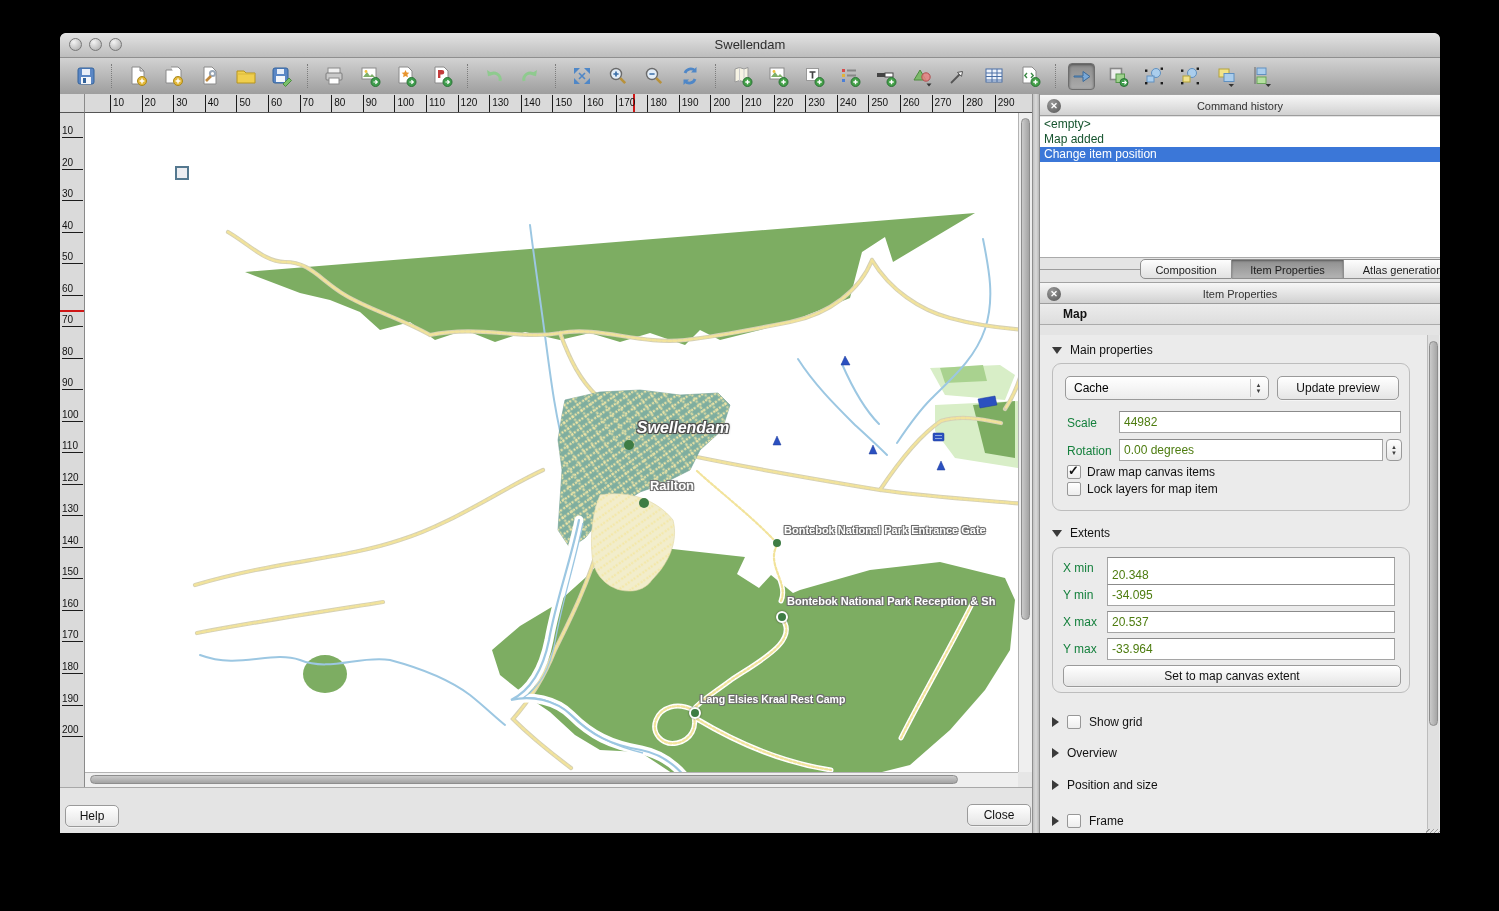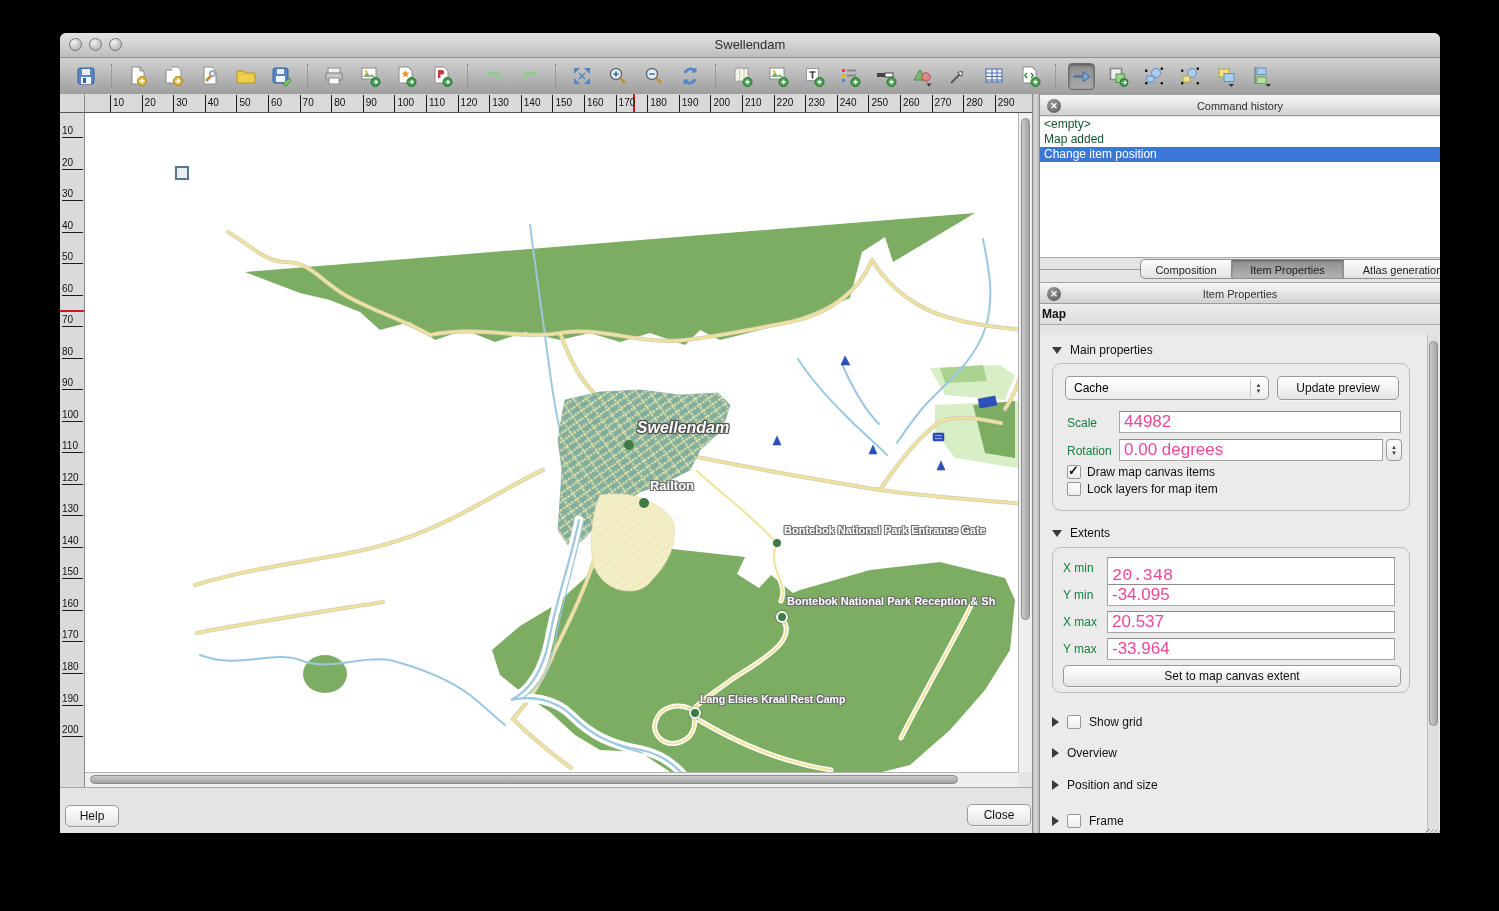--- a/index.html
+++ b/index.html
@@ -34,42 +34,42 @@
   .mdot{position:absolute;border-radius:50%;background:#3e7c44;}
   .mdot.ring{border:2px solid #fff;box-shadow:0 0 2px rgba(0,0,0,.55);}
   .vsb{position:absolute;left:933px;top:0;width:14px;height:659px;background:#efefef;border-left:1px solid #b3b3b3;box-sizing:border-box;}
   .vsb .thumb{position:absolute;left:2px;top:5px;width:9px;height:502px;border-radius:5px;background:linear-gradient(90deg,#cacaca,#a3a3a3);border:1px solid #8d8d8d;box-sizing:border-box;}
   .hsb{position:absolute;left:0;top:659px;width:933px;height:15px;background:#efefef;border-top:1px solid #b3b3b3;box-sizing:border-box;}
   .hsb .thumb{position:absolute;left:5px;top:2px;width:868px;height:9px;border-radius:5px;background:linear-gradient(#cacaca,#a3a3a3);border:1px solid #8d8d8d;box-sizing:border-box;}
   .sbcorner{position:absolute;left:933px;top:659px;width:14px;height:15px;background:#e6e6e6;}
   .bottomstrip{position:absolute;left:0;top:693px;width:972px;height:46px;background:#e4e4e4;border-top:1px solid #a8a8a8;box-sizing:border-box;}
   
   .macbtn{position:absolute;background:linear-gradient(#ffffff,#e5e5e5);border:1px solid #9a9a9a;border-radius:5px;font-size:12px;color:#111;text-align:center;font-family:"Liberation Sans",sans-serif;box-shadow:0 1px 0 rgba(255,255,255,.5);padding:0;}
-  .tinput{position:absolute;border:1px solid #a5a5a5;border-top-color:#8b8b8b;background:#fff;font-size:17px;color:#ec4899;padding:0 4px;box-sizing:border-box;font-family:"Liberation Sans",sans-serif;}
+  .tinput{position:absolute;border:1px solid #a5a5a5;border-top-color:#8b8b8b;background:#fff;font-size:12px;color:#4d7c0f;padding:0 4px;box-sizing:border-box;font-family:"Liberation Sans",sans-serif;}
   .cb{display:inline-block;width:12px;height:12px;border:1px solid #979797;border-radius:2px;background:linear-gradient(#fff,#ededed);position:relative;flex:0 0 auto;}
   .cb.checked::after{content:"\2713";position:absolute;left:0;top:-3px;font-size:13px;font-weight:bold;color:#141414;}
   .tri{width:0;height:0;display:inline-block;flex:0 0 auto;}
   .tri.down{border-left:5px solid transparent;border-right:5px solid transparent;border-top:7px solid #3a3a3a;}
   .tri.right{border-top:5px solid transparent;border-bottom:5px solid transparent;border-left:7px solid #3a3a3a;}
   
   .splitter{position:absolute;left:972px;top:0;width:8px;height:739px;background:linear-gradient(90deg,#c0c0c0,#dadada,#b8b8b8);border-left:1px solid #8f8f8f;border-right:1px solid #8f8f8f;box-sizing:border-box;}
   .dock{position:absolute;left:980px;top:0;width:400px;height:739px;background:#e4e4e4;}
   .ptitle{position:absolute;left:0;width:400px;height:22px;background:linear-gradient(#f7f7f7,#d1d1d1);border-top:1px solid #a2a2a2;border-bottom:1px solid #9d9d9d;font-size:11px;text-align:center;line-height:22px;color:#333;box-sizing:border-box;}
   .closedot{position:absolute;left:7px;top:4px;width:14px;height:14px;border-radius:50%;background:radial-gradient(circle at 35% 30%,#999,#555);color:#fff;font-size:9px;line-height:14px;text-align:center;font-weight:bold;}
   .chlist{position:absolute;left:0;top:23px;width:400px;height:141px;background:#fff;border-bottom:1px solid #aaa;box-sizing:border-box;overflow:hidden;}
   .hitem{height:15px;line-height:15px;font-size:12px;padding-left:4px;color:#14532d;}
   .hitem.sel{background:#3b77d8;color:#fff;}
   .tabbar{position:absolute;left:0;top:164px;width:400px;height:23px;}
   .tabline{position:absolute;top:11px;left:0;right:0;border-top:1px solid #9c9c9c;}
   .tabs{position:absolute;left:100px;top:1px;display:flex;}
   .tab{height:20px;line-height:20px;font-size:11px;text-align:center;background:linear-gradient(#fdfdfd,#e1e1e1);border:1px solid #8e8e8e;border-left:none;color:#1c1c1c;box-sizing:border-box;}
   .tab.first{border-left:1px solid #8e8e8e;border-radius:5px 0 0 5px;}
   .tab.last{border-radius:0 5px 5px 0;}
   .tab.active{background:linear-gradient(#8e8e8e,#b3b3b3);box-shadow:inset 0 1px 2px rgba(0,0,0,.35);}
-  .maphdr{position:absolute;left:0;top:210px;width:400px;height:21px;background:linear-gradient(#ececec,#dddddd);border-bottom:1px solid #ababab;font-weight:bold;font-size:12px;line-height:21px;padding-left:2px;box-sizing:border-box;color:#111;}
+  .maphdr{position:absolute;left:0;top:210px;width:400px;height:21px;background:linear-gradient(#ececec,#dddddd);border-bottom:1px solid #ababab;font-weight:bold;font-size:12px;line-height:21px;padding-left:23px;box-sizing:border-box;color:#111;}
   .props{position:absolute;left:0;top:231px;width:400px;height:508px;background:#ebebeb;overflow:hidden;margin-top:10px;}
   .secrow{position:absolute;display:flex;align-items:center;gap:8px;font-size:12px;color:#111;}
   .groupbox{position:absolute;border:1px solid #bdbdbd;border-radius:9px;box-sizing:border-box;}
   .flabel{position:absolute;font-size:12px;color:#15803d;}
   .combo{position:absolute;background:linear-gradient(#ffffff,#ececec);border:1px solid #9a9a9a;border-radius:5px;font-size:12px;line-height:22px;padding-left:8px;box-sizing:border-box;}
   .carrows{position:absolute;right:2px;top:2px;bottom:2px;width:15px;border-left:1px solid #c6c6c6;display:flex;flex-direction:column;align-items:center;justify-content:center;font-size:6px;color:#3e3e3e;line-height:6px;}
   .spinner{position:absolute;width:16px;height:22px;background:linear-gradient(#fff,#e6e6e6);border:1px solid #9a9a9a;border-radius:4px;box-sizing:border-box;display:flex;flex-direction:column;align-items:center;justify-content:center;font-size:6px;color:#3e3e3e;line-height:6px;}
   .cbrow{position:absolute;display:flex;align-items:center;gap:6px;font-size:12px;color:#111;}
   .pscroll{position:absolute;left:387px;top:0;width:12px;height:508px;background:#e0e0e0;border-left:1px solid #bcbcbc;box-sizing:border-box;}
   .pscroll .thumb{position:absolute;left:1px;top:6px;width:9px;height:385px;border-radius:5px;background:linear-gradient(90deg,#cacaca,#a6a6a6);border:1px solid #8d8d8d;box-sizing:border-box;}
@@ -550,21 +550,21 @@
           </div>
         </div>
 
         <div class="secrow" style="left:12px;top:191px;">
           <span class="tri down"></span>
           <span>Extents</span>
         </div>
 
         <div class="groupbox" style="left:12px;top:212px;width:358px;height:146px;">
           <div class="flabel" style="left:10px;top:13px;">X min</div>
-          <input class="tinput" style="left: 54px; top: 9px; width: 288px; height: 36px; font-family: Liberation Mono, monospace;" value="20.348">
+          <input class="tinput" style="left: 54px; top: 9px; width: 288px; height: 36px;" value="20.348">
           <div class="flabel" style="left:10px;top:40px;">Y min</div>
           <input class="tinput" style="left: 54px; top: 36px; width: 288px; height: 22px;" value="-34.095">
           <div class="flabel" style="left:10px;top:67px;">X max</div>
           <input class="tinput" style="left: 54px; top: 63px; width: 288px; height: 22px;" value="20.537">
           <div class="flabel" style="left:10px;top:94px;">Y max</div>
           <input class="tinput" style="left: 54px; top: 90px; width: 288px; height: 22px;" value="-33.964">
           <button class="macbtn" style="left:10px;top:117px;width:338px;height:22px;">Set to map canvas extent</button>
         </div>
 
         <div class="secrow" style="left:12px;top:380px;">

